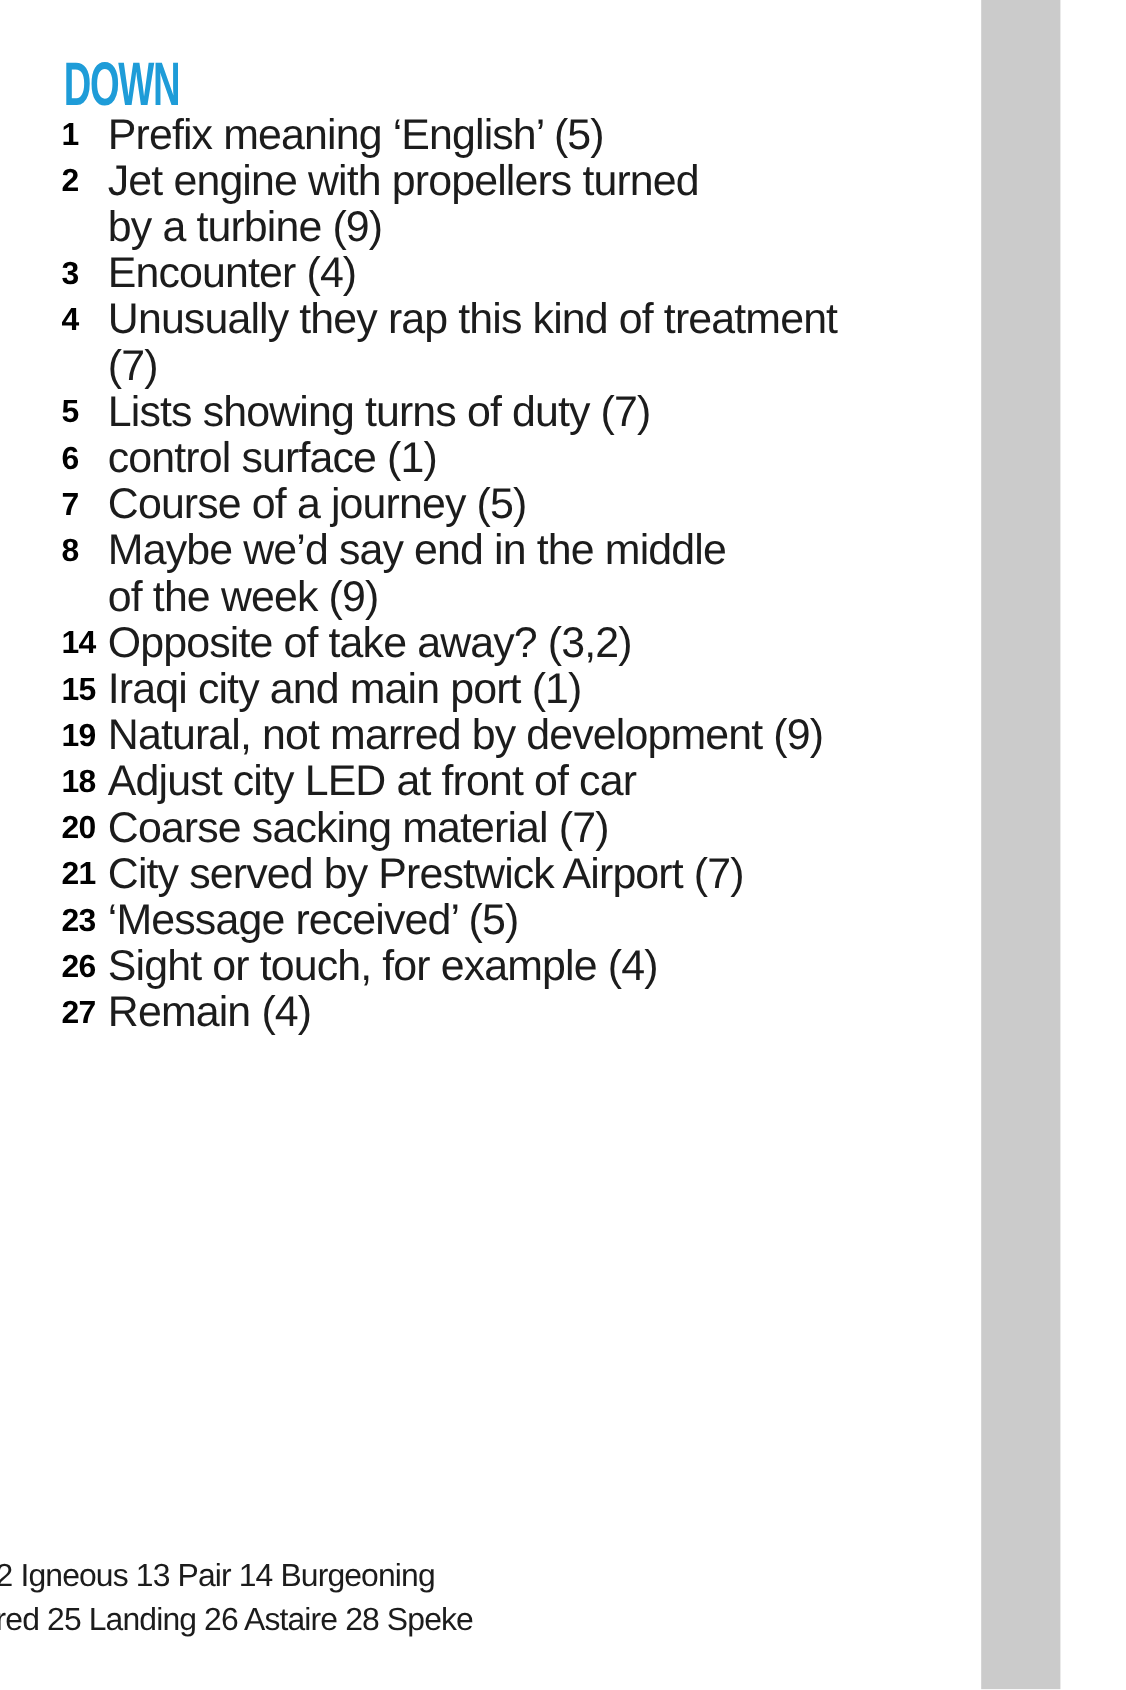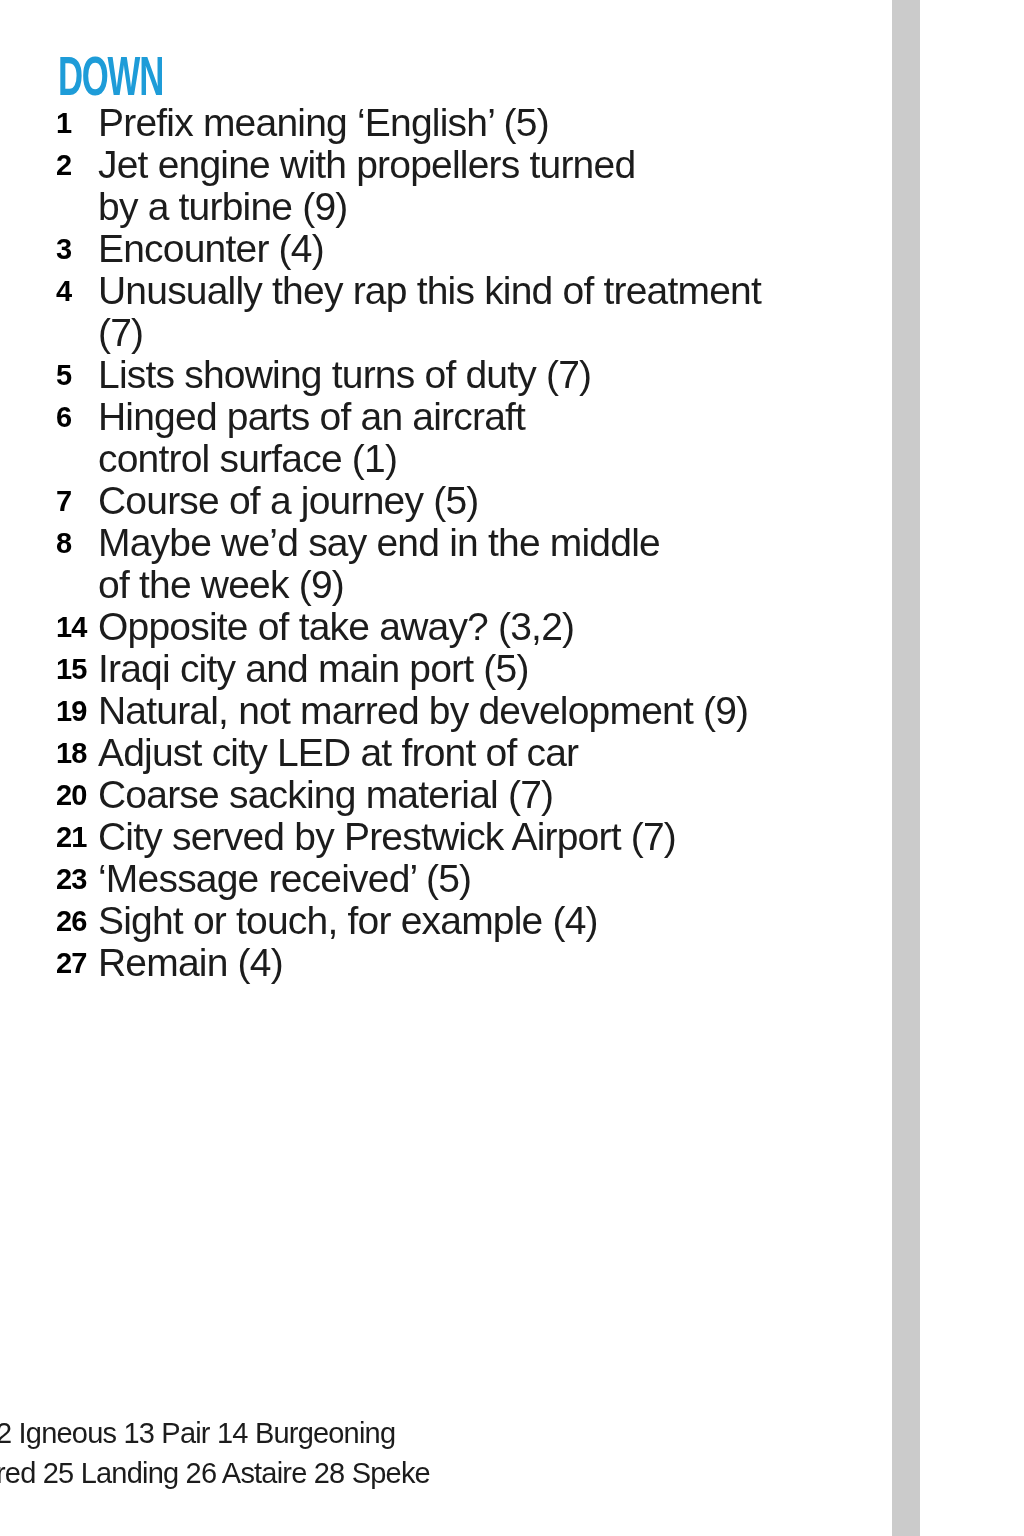--- a/index.html
+++ b/index.html
@@ -10,21 +10,21 @@
   *{margin:0;padding:0;box-sizing:border-box;}
   html,body{width:1024px;height:1536px;overflow:hidden;}
   body{
     background:#ffffff;
     font-family:"Liberation Sans","DejaVu Sans",sans-serif;
     color:var(--ink);
     position:relative;
   }
   .page{
     position:absolute;
-    left:0;top:0;width:920px;height:1536px;
+    left:0;top:0;width:1024px;height:1536px;
     background:#ffffff;
     overflow:hidden;
   }
   .gutter-bar{
     position:absolute;
     left:892px;top:0;
     width:72px;height:1536px;
     background:var(--gutter);
   }
   .section-title{
@@ -124,21 +124,20 @@
   <div class="clue">
     <span class="num">5</span>
     <span class="text">
           <div class="line">Lists showing turns of duty (7)</div>
         </span>
   </div>
 
   <div class="clue">
     <span class="num">6</span>
     <span class="text">
-          <div class="line">Hinged parts of an aircraft</div>
           <div class="line">control surface (1)</div>
         </span>
   </div>
 
   <div class="clue">
     <span class="num">7</span>
     <span class="text">
           <div class="line">Course of a journey (5)</div>
         </span>
   </div>
@@ -154,21 +153,21 @@
   <div class="clue">
     <span class="num">14</span>
     <span class="text">
           <div class="line">Opposite of take away? (3,2)</div>
         </span>
   </div>
 
   <div class="clue">
     <span class="num">15</span>
     <span class="text">
-          <div class="line">Iraqi city and main port (5)</div>
+          <div class="line">Iraqi city and main port (1)</div>
         </span>
   </div>
 
   <div class="clue">
     <span class="num">19</span>
     <span class="text">
           <div class="line">Natural, not marred by development (9)</div>
         </span>
   </div>
 

